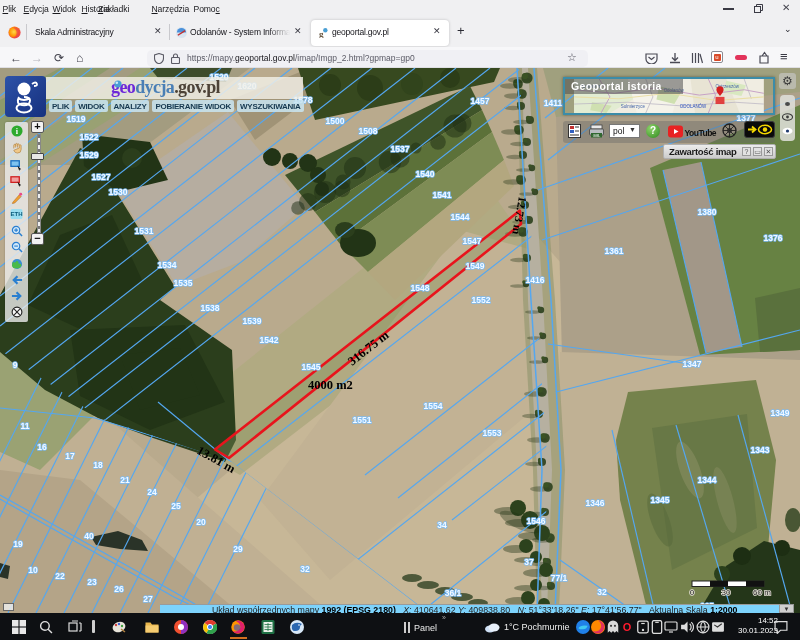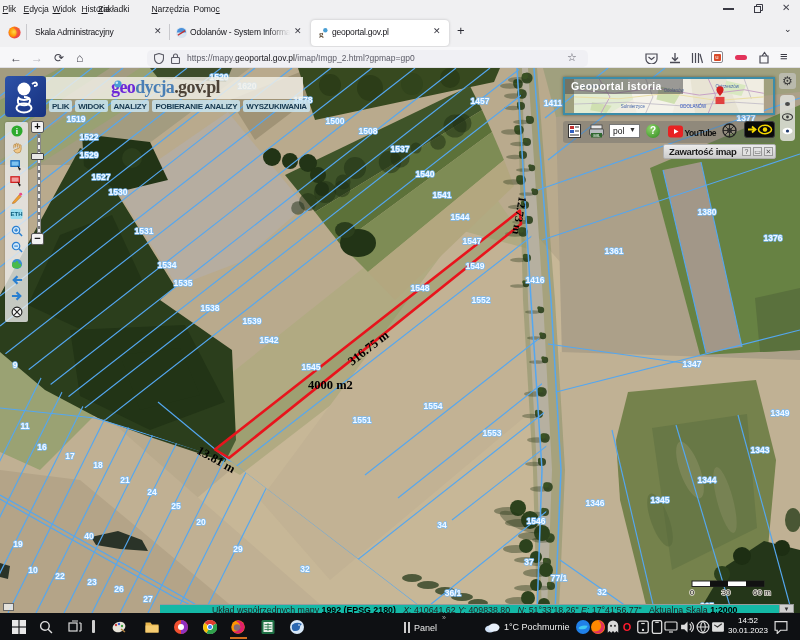--- a/index.html
+++ b/index.html
@@ -25,26 +25,26 @@
 #zhandle { position:absolute; left:31px; top:153px; width:13px; height:7px; background:#e6e6e6; border:1px solid #444; border-radius:1px; }
 #ovmap { position:absolute; left:563px; top:77px; width:212px; height:38px; border:2px solid #3c8ca8; box-shadow:0 0 3px rgba(0,0,0,0.4); }
 #ovlabel { position:absolute; left:565px; top:79px; width:118px; height:15px; background:rgba(78,78,78,0.55); color:#fff; font-size:10.5px; font-weight:bold; padding:1px 0 0 6px; letter-spacing:0.4px; }
 #gearbtn { position:absolute; left:779px; top:73px; width:17px; height:16px; background:rgba(195,195,190,0.75); border-radius:3px; color:#3a3a3a; font-size:12px; line-height:16px; text-align:center; }
 #eyepill { position:absolute; left:780px; top:95px; width:15px; height:46px; background:rgba(222,222,216,0.88); border-radius:4px; }
 #btnrow { position:absolute; left:563px; top:121px; width:212px; height:22px; background:rgba(105,105,105,0.42); border-radius:3px; }
 #polsel { position:absolute; left:609px; top:124px; width:31px; height:14px; background:#fff; border:1px solid #777; font-size:8.5px; color:#111; padding:1px 3px; }
 #quest { position:absolute; left:646px; top:124px; width:14px; height:14px; background:radial-gradient(circle at 35% 30%,#8ed46a,#2f8a1e); border-radius:50%; color:#fff; font-size:10px; font-weight:bold; text-align:center; line-height:14px; }
 #zawart { position:absolute; left:663px; top:144px; width:113px; height:14.5px; background:linear-gradient(#ececec,#cccccc); border:1px solid #b0b0b0; border-radius:2px; }
 .zbtn { position:absolute; width:9px; height:9px; border:1px solid #9a9a9a; background:#e2e2e2; color:#555; font-size:7px; line-height:8px; text-align:center; }
-#statusbar { position:absolute; left:160px; top:603.5px; width:619px; height:9.5px; background:#14b8a6; border-top:1px solid #9a9a9a; font-size:8.8px; color:#222; white-space:nowrap; }
+#statusbar { position:absolute; left:160px; top:603.5px; width:619px; height:9.5px; background:#7dd3fc; border-top:1px solid #9a9a9a; font-size:8.8px; color:#222; white-space:nowrap; }
 #statusbar b { color:#000; }
 #statdd { position:absolute; left:779px; top:603.5px; width:15px; height:9.5px; background:#cfcfcf; border:1px solid #999; font-size:6px; text-align:center; color:#333; line-height:8px; }
 #taskbar { position:absolute; left:0; top:613px; width:800px; height:27px; background:#0e1013; }
 .tbico { position:absolute; top:620px; width:14px; height:14px; font-size:11px; text-align:center; line-height:14px; }
-#tbtime { position:absolute; left:718px; top:616px; width:60px; color:#fff; font-size:8px; text-align:center; line-height:1.3; }
+#tbtime { position:absolute; left:718px; top:616px; width:60px; color:#fff; font-size:8px; text-align:right; line-height:1.3; }
 </style></head>
 <body>
 <div id="screen">
 
   <div id="menubar">
       <span class="abs" style="left:2.5px;top:4px"><u>P</u>lik</span>
       <span class="abs" style="left:23.5px;top:4px"><u>E</u>dycja</span>
       <span class="abs" style="left:52.5px;top:4px"><u>W</u>idok</span>
       <span class="abs" style="left:81.5px;top:4px"><u>H</u>istoria</span>
       <span class="abs" style="left:98px;top:4px"><u>Z</u>akładki</span>
@@ -474,21 +474,21 @@
           <path d="M27,8 q4,-3 5,0 q0.5,2 -3,2" stroke-width="1.8"></path>
           <path d="M13,22 q6,4 12,0 M14,21 q-3.5,7 3,8 q8,1 8,-4.5 q0,-3.5 -6,-3.5" stroke-width="2"></path>
           <ellipse cx="19" cy="32" rx="7.5" ry="4.5" stroke-width="2"></ellipse>
         </g>
       </svg></div>
   <div id="gp-title"><span style="color:#6d28d9">geo</span><span style="color:#4a7fb5">dycja</span>.gov.pl</div>
   <svg class="abs" style="left:114px;top:80px" width="8" height="8">
       <circle cx="4" cy="4" r="3.6" fill="#4a9fd4"></circle>
       <circle cx="2.8" cy="2.8" r="1.3" fill="#cfe8fa"></circle>
     </svg>
-  <div id="gp-menu"><span>PLIK</span><span>WIDOK</span><span>ANALIZY</span><span>POBIERANIE ANALIZY</span><span>WYSZUKIWANIA</span></div>
+  <div id="gp-menu"><span>PLIK</span><span>WIDOK</span><span>ANALIZY</span><span>POBIERANIE WIDOK</span><span>WYSZUKIWANIA</span></div>
 
   <div id="toolstrip"></div>
   <div class="tico" style="top:123px"><svg width="12" height="12" viewBox="0 0 13 13">
         <circle cx="6.5" cy="6.5" r="6" fill="#2daa2d"></circle>
         <text x="6.5" y="10" font-size="9" font-weight="bold" fill="#fff" text-anchor="middle" font-family="Liberation Serif">i</text>
       </svg></div>
   <div class="tico" style="top:140px"><svg width="12" height="12" viewBox="0 0 13 13">
         <path d="M3,7 V3.5 a1,1 0 0 1 2,0 M5,6 V2.5 a1,1 0 0 1 2,0 M7,6 V3 a1,1 0 0 1 2,0 M9,6.5 V4 a1,1 0 0 1 2,0 V8 q0,4 -4,4 q-3,0 -4,-3 Z" fill="#f0c888" stroke="#b08040" stroke-width="0.7"></path>
       </svg></div>
   <div class="tico" style="top:157px"><svg width="13" height="13" viewBox="0 0 14 14">

